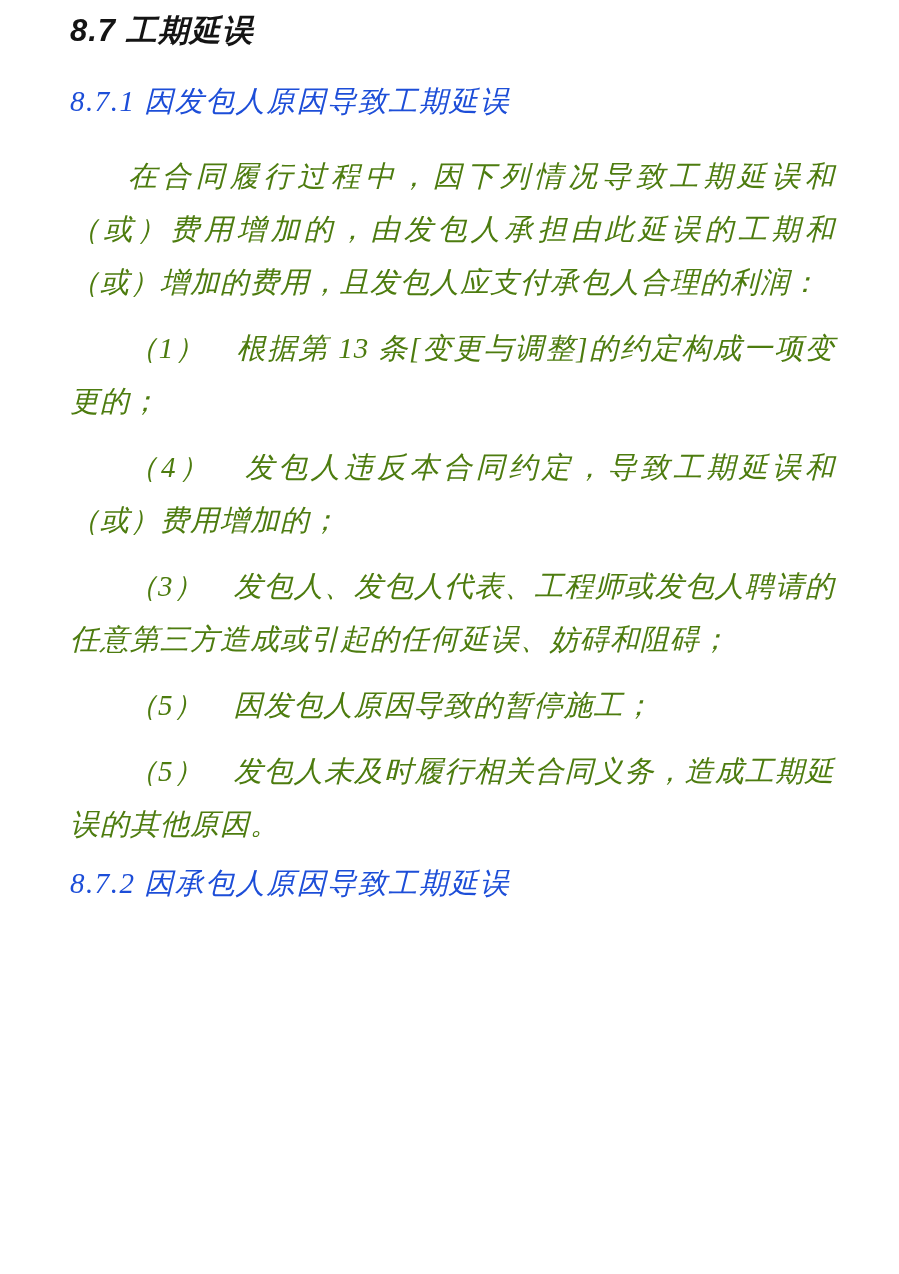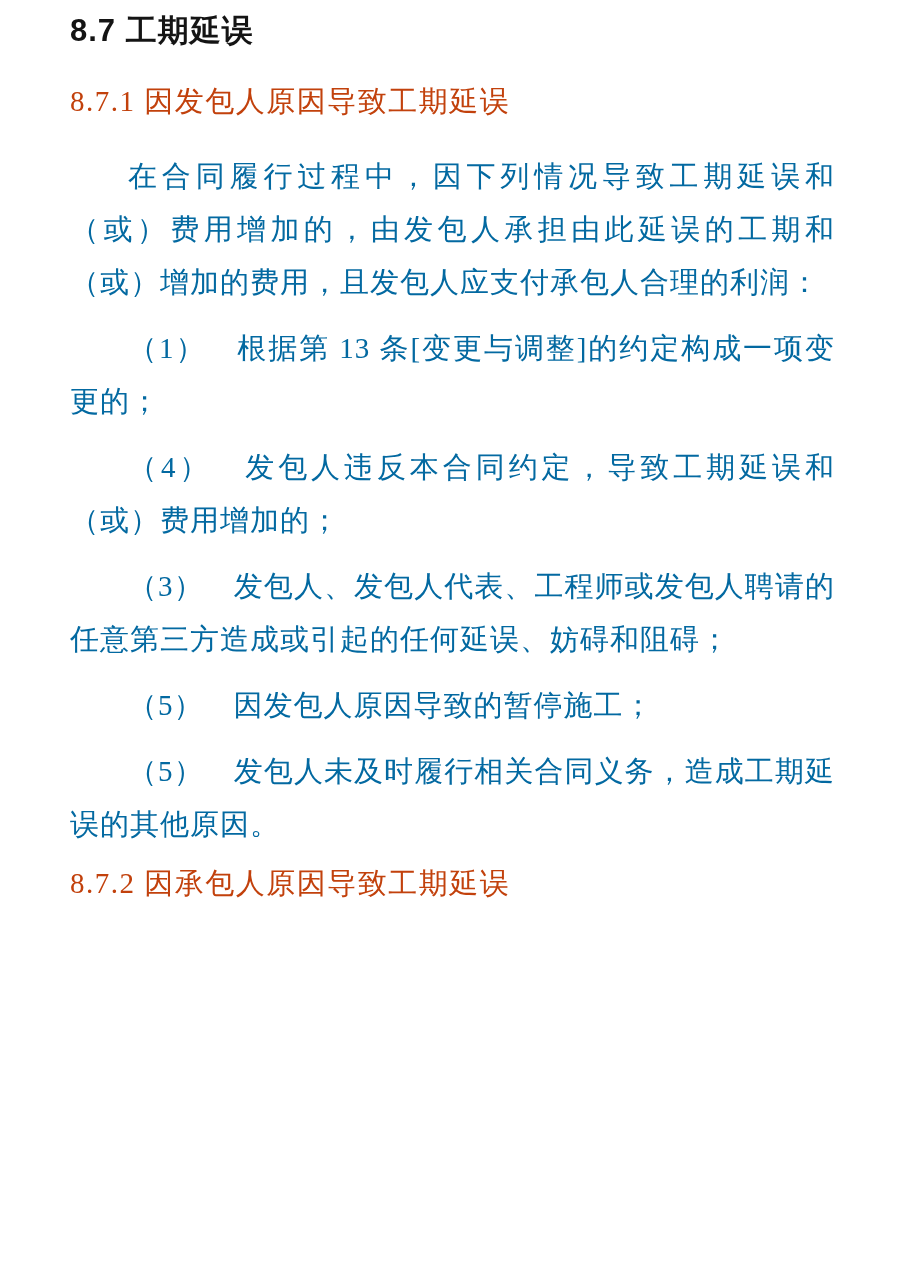--- a/index.html
+++ b/index.html
@@ -13,44 +13,45 @@
     overflow: hidden;
     font-family: "Liberation Serif", "DejaVu Serif", serif;
     color: #1f1f1f;
   }
   .page {
     box-sizing: border-box;
     width: 899px;
     height: 1274px;
     padding: 10px 64px 6px 70px;
     background: #ffffff;
+    font-style: italic;
   }
   .doc-heading {
     font-family: "Liberation Sans", "DejaVu Sans", sans-serif;
     font-size: 31px;
     font-weight: bold;
     color: #141414;
     margin: 0 0 30px 0;
     letter-spacing: 1px;
   }
   .sub-heading {
     font-size: 29px;
     font-weight: normal;
-    color: #c2410c;
+    color: #1d4ed8;
     margin: 0 0 28px 0;
     letter-spacing: 1.5px;
   }
   .para {
     font-size: 29px;
     line-height: 53px;
     margin: 0 0 13px 0;
     text-indent: 2em;
     text-align: justify;
     letter-spacing: 1px;
-    color: #0369a1;
+    color: #4d7c0f;
   }
   .para:last-child {
     margin-bottom: 0;
   }
 </style>
 </head>
 <body>
 
 <div class="page">
 

